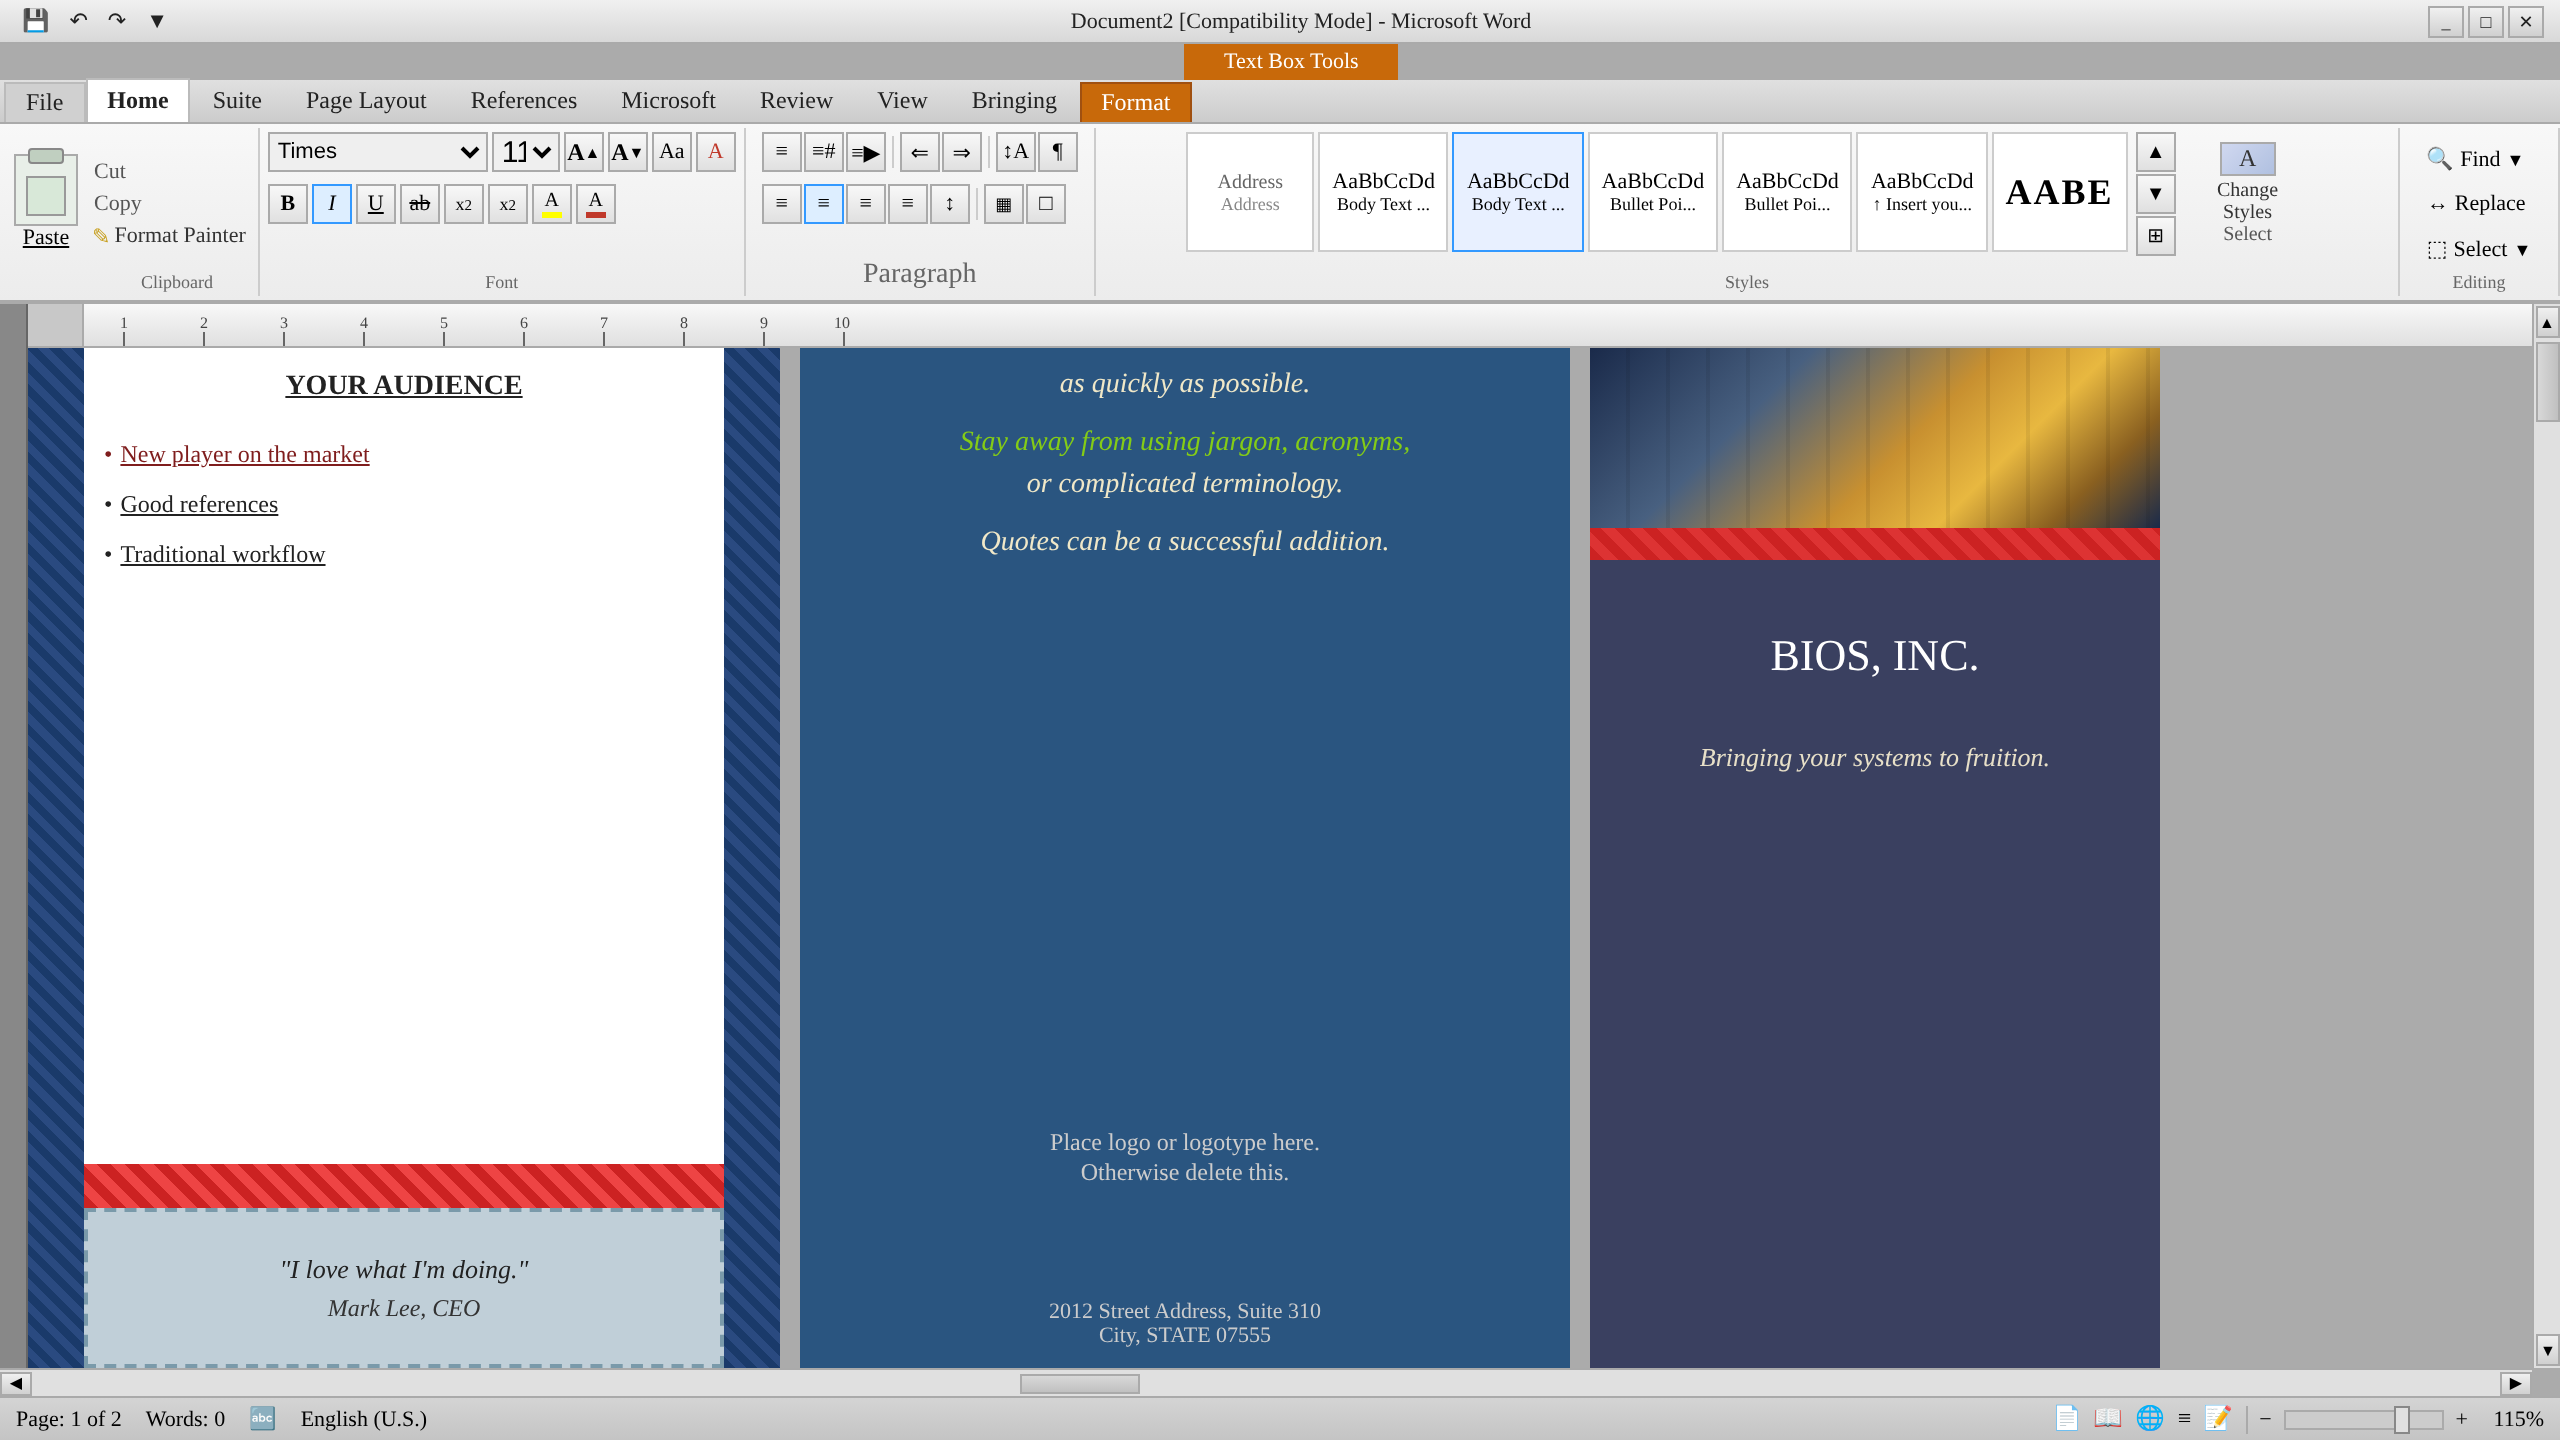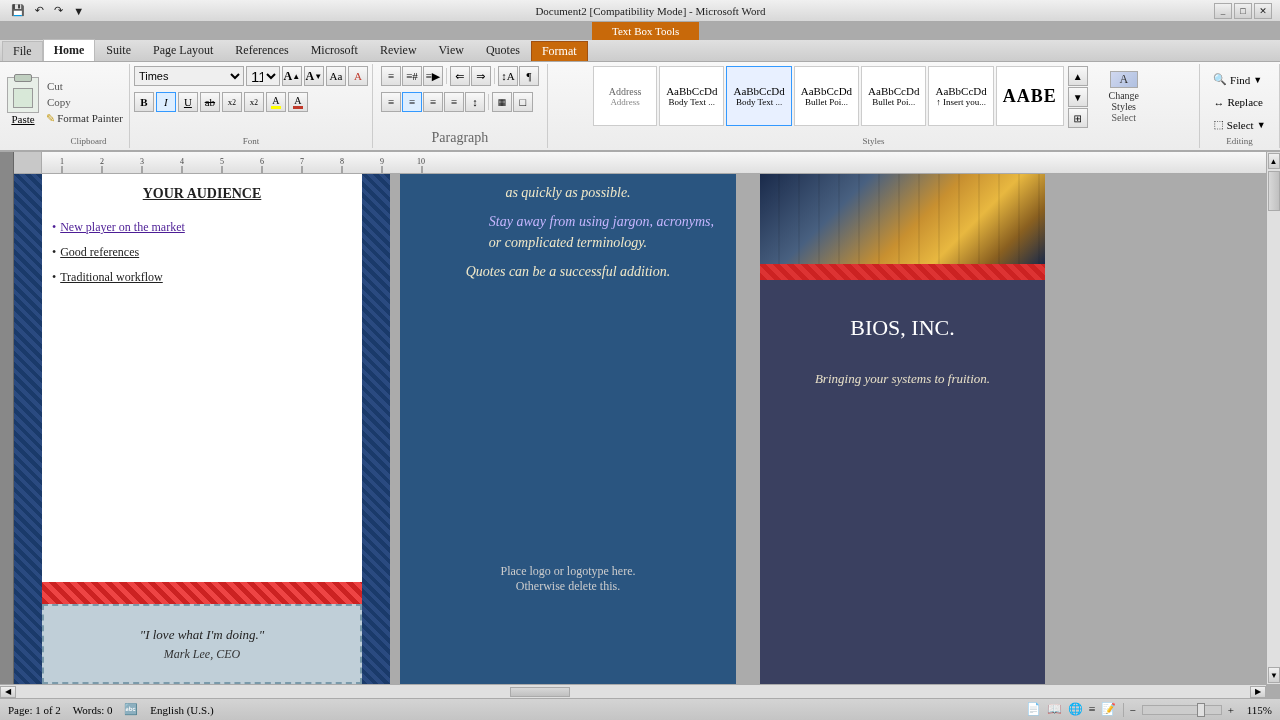--- a/index.html
+++ b/index.html
@@ -216,21 +216,21 @@
   <div class="rtab">
     <span>Microsoft</span>
   </div>
   <div class="rtab">
     <span>Review</span>
   </div>
   <div class="rtab">
     <span>View</span>
   </div>
   <div class="rtab">
-    <span>Quotes</span>
+    <span>Bringing</span>
   </div>
   <div class="rtab highlighted" style="background: #c8690a; color: white; border-color: #a05010; height:20px;">
     <span>Format</span>
   </div>
 </div>
 
 <div id="ribbon" style="height: 90px; background: linear-gradient(to bottom, #f8f8f8, #ececec); display: flex; align-items: stretch; border-bottom: 2px solid #aaa; position: relative; top: 18px;">
 
   <div class="rgroup clipboard-group" style="min-width: 88px; padding: 2px 4px 14px; border-right: 1px solid #ccc; position: relative;">
     <div style="display: flex; align-items: center; gap: 2px; flex: 1; margin-top: 2px;">
@@ -413,56 +413,60 @@
 
     <div style="width:376px; background:white; flex-shrink:0; margin-right:10px; position:relative; overflow:hidden;">
 
       <div style="position:absolute; left:0; top:0; bottom:0; width:28px; background:repeating-linear-gradient(45deg,#1a3a6a,#1a3a6a 4px,#2a4a80 4px,#2a4a80 8px);"></div>
 
       <div style="position:absolute; right:0; top:0; bottom:0; width:28px; background:repeating-linear-gradient(45deg,#1a3a6a,#1a3a6a 4px,#2a4a80 4px,#2a4a80 8px);"></div>
 
       <div style="position:absolute; left:28px; right:28px; top:0; bottom:0;">
         <div style="font-size:14px; font-weight:bold; text-align:center; color:#222; padding:12px 0 14px; font-family:'Times New Roman',serif; text-decoration:underline;">YOUR AUDIENCE</div>
         <div style="padding:4px 10px;">
-          <div style="font-size:12px; color:#4c1d95; margin-bottom:10px; font-family:'Times New Roman',serif;">
+          <div style="font-size:12px; color:#7f1d1d; margin-bottom:10px; font-family:'Times New Roman',serif;">
             <span style="margin-right:4px;">•</span><span style="text-decoration:underline;">New player on the market</span>
           </div>
           <div style="font-size:12px; color:#222; margin-bottom:10px; font-family:'Times New Roman',serif;">
             <span style="margin-right:4px;">•</span><span style="text-decoration:underline;">Good references</span>
           </div>
           <div style="font-size:12px; color:#222; margin-bottom:10px; font-family:'Times New Roman',serif;">
             <span style="margin-right:4px;">•</span><span style="text-decoration:underline;">Traditional workflow</span>
           </div>
         </div>
 
         <div style="position:absolute; bottom:80px; left:0; right:0; height:22px; background:repeating-linear-gradient(45deg,#cc2222,#cc2222 5px,#ee4444 5px,#ee4444 10px);"></div>
 
         <div style="position:absolute; bottom:0; left:0; right:0; height:80px; background:#c0cfd8; border:2px dashed #7a9aaa; display:flex; flex-direction:column; align-items:center; justify-content:center; padding:8px;">
           <div style="font-style:italic; font-size:13px; text-align:center; color:#222; font-family:'Times New Roman',serif;">"I love what I'm doing."</div>
           <div style="font-style:italic; font-size:12px; text-align:center; color:#333; font-family:'Times New Roman',serif; margin-top:4px;">Mark Lee, CEO</div>
         </div>
       </div>
     </div>
 
-    <div style="width:336px; background:#2a5580; flex-shrink:0; margin-right:24px; position:relative; overflow:hidden;">
+    <div style="width:385px; background:#2a5580; flex-shrink:0; margin-right:10px; position:relative; overflow:hidden;">
 
       <div style="padding:8px 22px;">
         <div style="color:#f0e8c8; font-style:italic; font-size:14px; text-align:center; font-family:'Times New Roman',serif; line-height:1.5; margin-bottom:6px;">as quickly as possible.</div>
         <div style="margin-bottom:8px;"></div>
-        <div style="color:#c4b5fd; font-style:italic; font-size:14px; text-align:right; font-family:'Times New Roman',serif; line-height:1.5;">Stay away from using jargon, acronyms,</div>
+        <div style="color:#84cc16; font-style:italic; font-size:14px; text-align:center; font-family:'Times New Roman',serif; line-height:1.5;">Stay away from using jargon, acronyms,</div>
         <div style="color:#f0e8c8; font-style:italic; font-size:14px; text-align:center; font-family:'Times New Roman',serif; line-height:1.5; margin-bottom:8px;">or complicated terminology.</div>
         <div style="margin-bottom:8px;"></div>
         <div style="color:#f0e8c8; font-style:italic; font-size:14px; text-align:center; font-family:'Times New Roman',serif; line-height:1.5;">Quotes can be a successful addition.</div>
       </div>
 
       <div style="position:absolute; bottom:90px; left:20px; right:20px; text-align:center;">
         <div style="color:#cccccc; font-size:12px; font-family:'Times New Roman',serif;">Place logo  or logotype here.</div>
         <div style="color:#cccccc; font-size:12px; font-family:'Times New Roman',serif;">Otherwise delete this.</div>
       </div>
 
+      <div style="position:absolute; bottom:10px; left:20px; right:20px; text-align:center;">
+        <div style="color:#cccccc; font-size:11px; font-family:'Times New Roman',serif;">2012 Street Address,  Suite 310</div>
+        <div style="color:#cccccc; font-size:11px; font-family:'Times New Roman',serif;">City, STATE 07555</div>
+      </div>
     </div>
 
     <div style="width:285px; background:#3a4060; flex-shrink:0; position:relative; overflow:hidden;">
 
       <div style="width:100%; height:90px; position:relative; overflow:hidden;">
         <div style="width:100%; height:100%; background:linear-gradient(135deg, #1a2a4a 0%, #486080 30%, #c89030 55%, #e8b840 70%, #8a6020 85%, #1a2a4a 100%);"></div>
 
         <div style="position:absolute; top:0; left:0; right:0; bottom:0; background:repeating-linear-gradient(90deg, transparent 0px, transparent 18px, rgba(0,0,0,0.15) 18px, rgba(0,0,0,0.15) 20px); opacity:0.5;"></div>
       </div>
 

